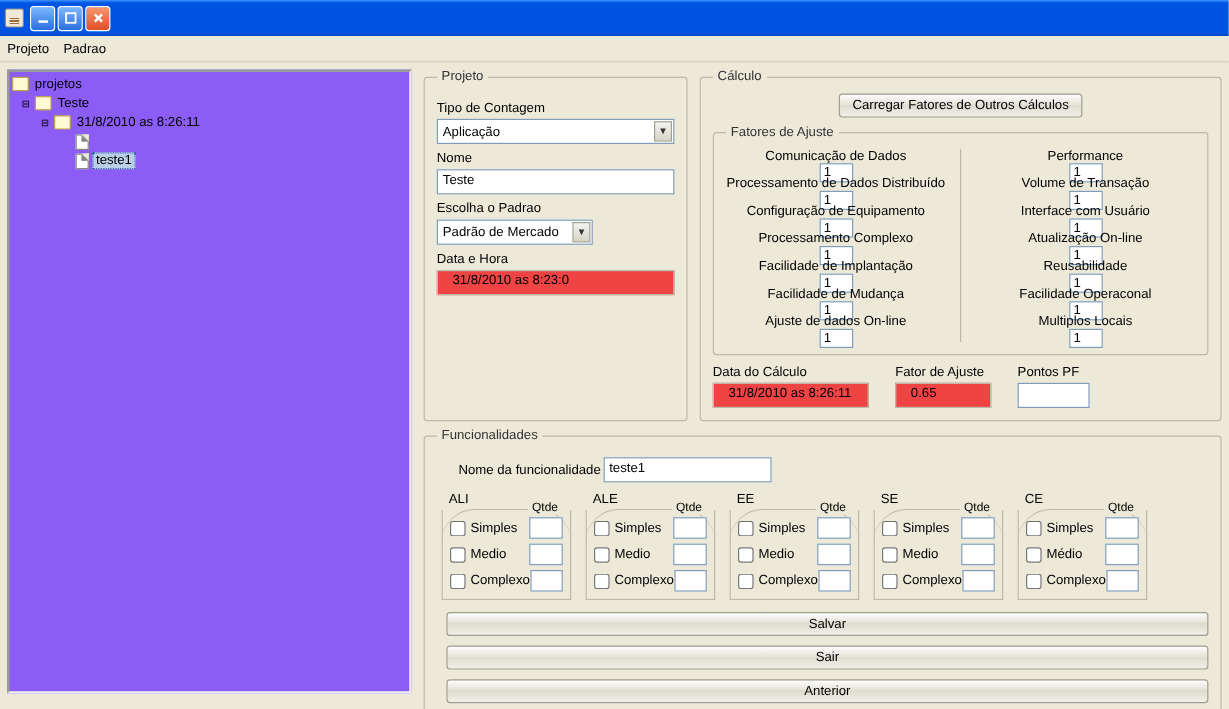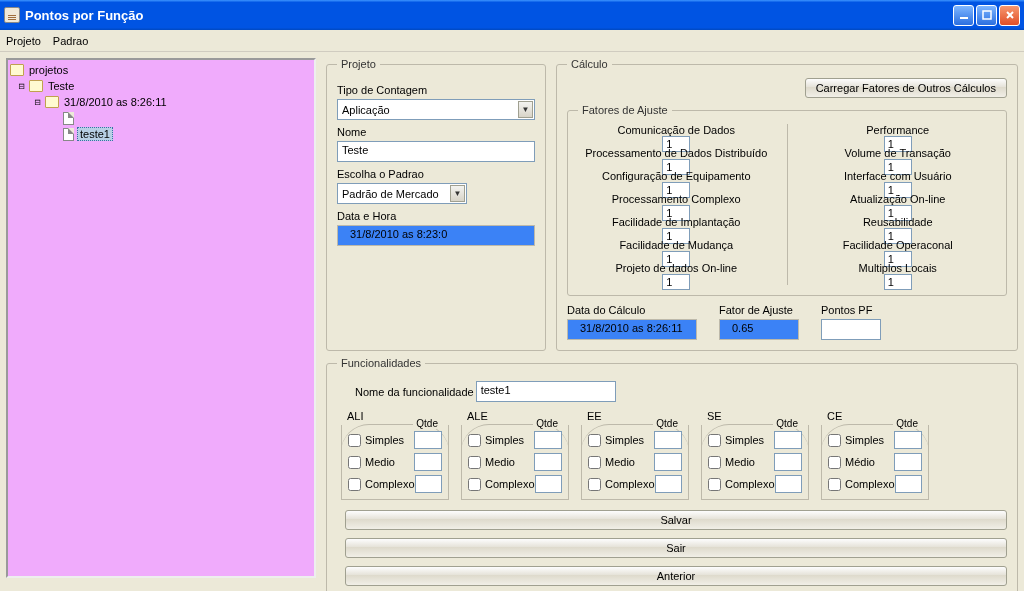--- a/index.html
+++ b/index.html
@@ -12,21 +12,21 @@
   .titlebar .winbtns { display: flex; gap: 2px; }
   .titlebar .winbtn { width: 21px; height: 21px; border-radius: 3px; border: 1px solid #fff; display: flex; align-items: center; justify-content: center; color: white; font-weight: bold; font-size: 12px; }
   .titlebar .min, .titlebar .max { background: linear-gradient(to bottom, #7eb6ff, #2b6fe0); }
   .titlebar .close { background: linear-gradient(to bottom, #f7976e, #e04f28); }
   
   .menubar { background: #ece9d8; height: 22px; display: flex; align-items: center; padding: 0 6px; gap: 12px; border-bottom: 1px solid #d0ccc0; }
   .menubar span { cursor: default; }
   
   .content { display: flex; padding: 6px; gap: 10px; height: calc(591px - 30px - 22px); }
   
-  .tree-panel { width: 310px; height: 520px; background: #f0abfc; border: 2px inset #eee; padding: 2px; overflow: auto; }
+  .tree-panel { width: 337px; height: 520px; background: #8b5cf6; border: 2px inset #eee; padding: 2px; overflow: auto; }
   .tree-row { display: flex; align-items: center; height: 16px; gap: 3px; white-space: nowrap; }
   .tree-handle { width: 9px; height: 9px; display: inline-flex; align-items: center; justify-content: center; font-size: 8px; color: #000; }
   .tree-folder { width: 14px; height: 12px; background: #fffad1; border: 1px solid #c0a050; border-radius: 1px; display: inline-block; }
   .tree-file { width: 11px; height: 13px; background: white; border: 1px solid #888; display: inline-block; position: relative; }
   .tree-file::after { content: ""; position: absolute; right: -1px; top: -1px; border-width: 3px; border-style: solid; border-color: #ece9d8 #ece9d8 #888 #888;}
   .tree-indent { display: inline-block; }
   .tree-label.sel { background: #b8cfe5; border: 1px dotted #3a6ea5; padding: 0 2px; }
   .tree-label { padding: 0 2px; }
   
   .right-col { flex: 1; display: flex; flex-direction: column; gap: 6px; }
@@ -34,26 +34,26 @@
   
   fieldset { border: 1px solid #bdb9aa; border-radius: 3px; padding: 8px 10px 10px; }
   fieldset > legend { padding: 0 4px; color: #333; }
   
   .projeto-box { width: 220px; }
   .label { margin: 6px 0 3px; display: block; }
   
   .combo, .text, .rotext { border: 1px solid #7f9db9; background: white; height: 21px; padding: 2px 4px; font-size: 11px; }
   .combo { display: flex; align-items: center; justify-content: space-between; }
   .combo .arrow { width: 15px; height: 17px; background: linear-gradient(#f3f3f0,#d8d4c8); border: 1px solid #a0a090; margin: -2px -3px -2px 3px; display: flex; align-items: center; justify-content: center; font-size: 8px; color: #333; }
-  .rotext { background: #3b82f6; border: 1px solid #bdb9aa; padding-left: 12px; }
+  .rotext { background: #ef4444; border: 1px solid #bdb9aa; padding-left: 12px; }
   .text.small { width: 28px; height: 18px; padding: 1px 3px; text-align: left; }
   
   .calculo-box { flex: 1; }
   .btn { background: linear-gradient(to bottom,#fdfdfd,#e5e2d8 45%,#dedacc 46%,#f1efe7); border: 1px solid #a0a090; border-radius: 3px; padding: 3px 10px; cursor: pointer; font-size: 11px; }
-  .carregar-row { display: flex; justify-content: flex-end; margin-bottom: 6px; }
+  .carregar-row { display: flex; justify-content: center; margin-bottom: 6px; }
   
   .fatores { display: flex; }
   .fatores-col { flex: 1; }
   .fatores-col.left { padding-right: 12px; }
   .fatores-col.right { padding-left: 12px; border-left: 1px solid #bdb9aa;}
   .fator-row { display: flex; align-items: center; justify-content: space-between; height: 23px; flex-direction: column; }
   
   .calc-bottom { display: flex; gap: 22px; margin-top: 8px; align-items: flex-end; }
   .calc-bottom .col { display: flex; flex-direction: column; gap: 3px; }
   
@@ -70,21 +70,20 @@
   .check-row input[type=checkbox] { width: 13px; height: 13px; }
   .btns-row { display: flex; gap: 8px; margin: 10px 0 0 8px; flex-direction: column; }
   .btns-row .btn { min-width: 58px; }
   .w-full { width: 100%; }
 </style>
 </head>
 <body>
 
 <div class="titlebar">
   <span class="icon"></span>
-  <span class="title">Pontos por Função</span>
   <div class="winbtns">
     <div class="winbtn min">
         <svg width="10" height="10">
           <rect x="1" y="7" width="8" height="2" fill="white"></rect>
         </svg>
       </div>
     <div class="winbtn max">
         <svg width="10" height="10">
           <rect x="1" y="1" width="8" height="8" fill="none" stroke="white" stroke-width="1.5"></rect>
         </svg>
@@ -180,21 +179,21 @@
                 </div>
                 <div class="fator-row">
                   <span>Facilidade de Implantação</span>
                   <div class="text small">1</div>
                 </div>
                 <div class="fator-row">
                   <span>Facilidade de Mudança</span>
                   <div class="text small">1</div>
                 </div>
                 <div class="fator-row">
-                  <span>Projeto de dados On-line</span>
+                  <span>Ajuste de dados On-line</span>
                   <div class="text small">1</div>
                 </div>
               </div>
             <div class="fatores-col right" id="fatores-right">
                 <div class="fator-row">
                   <span>Performance</span>
                   <div class="text small">1</div>
                 </div>
                 <div class="fator-row">
                   <span>Volume de Transação</span>

